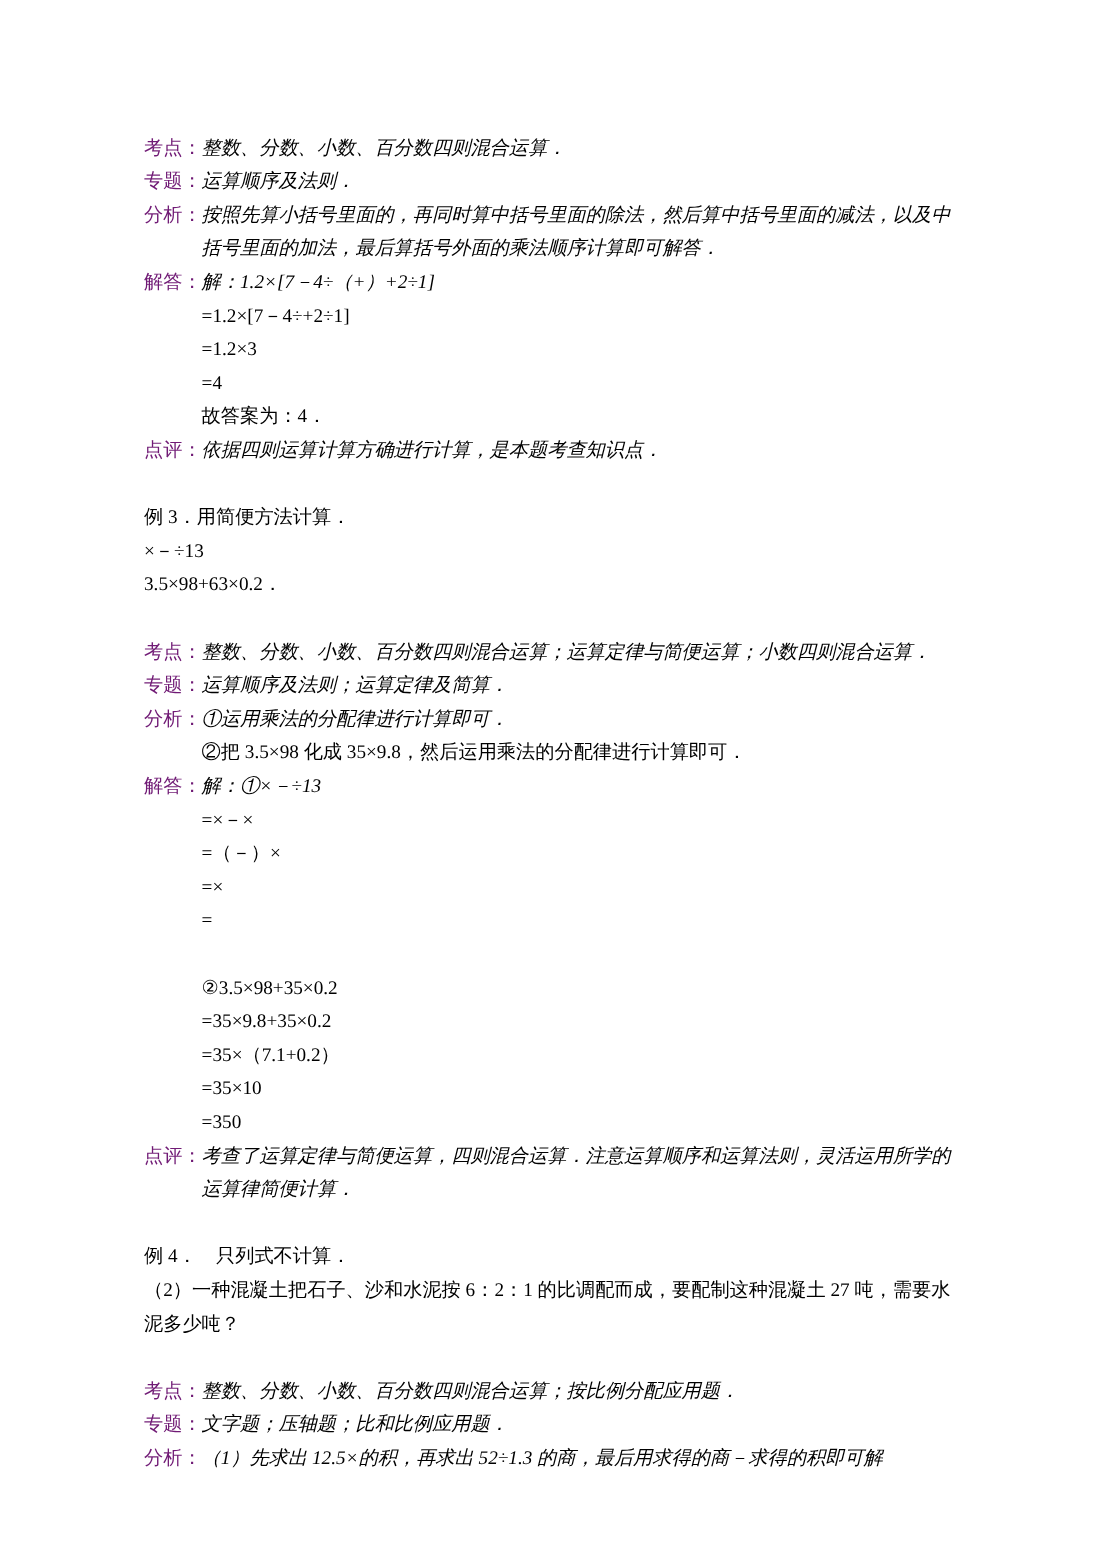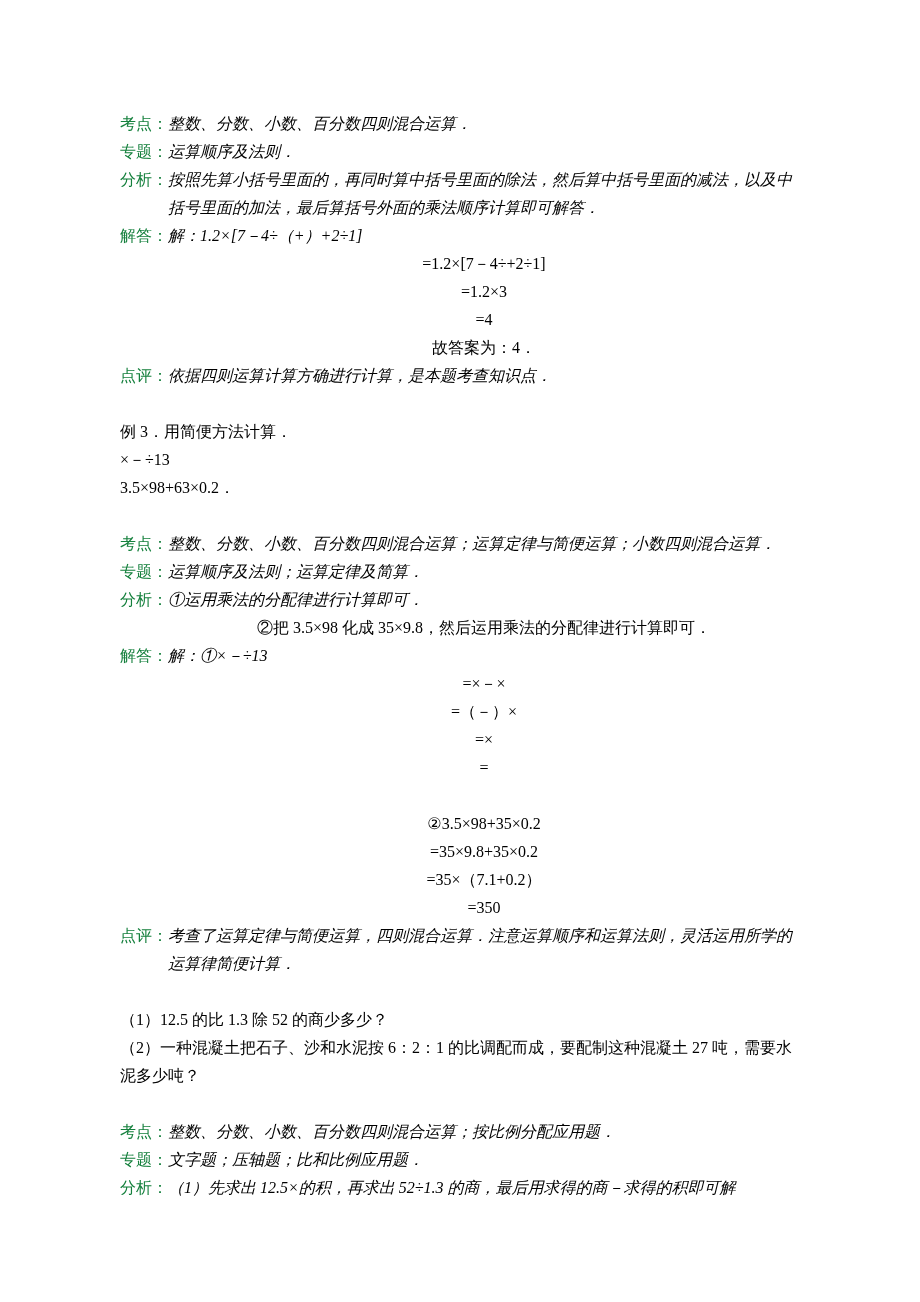--- a/index.html
+++ b/index.html
@@ -15,31 +15,30 @@
     width: 920px;
     min-height: 1302px;
     padding: 110px 120px 60px 120px;
     box-sizing: border-box;
   }
   .row {
     display: flex;
     align-items: flex-start;
   }
   .label {
-    color: #15803d;
+    color: #701a75;
     flex: 0 0 auto;
     white-space: nowrap;
   }
   .content {
     flex: 1 1 auto;
     font-style: italic;
   }
   .indent {
     padding-left: 48px;
-    text-align: center;
   }
   .spacer {
     height: 1.75em;
   }
   .line {
     min-height: 1.75em;
   }
 </style>
 </head>
 <body>
@@ -97,29 +96,30 @@
     <span class="content">解：①×－÷13</span>
   </div>
   <div class="line indent">=×－×</div>
   <div class="line indent">=（－）×</div>
   <div class="line indent">=×</div>
   <div class="line indent">=</div>
   <div class="spacer"></div>
   <div class="line indent">②3.5×98+35×0.2</div>
   <div class="line indent">=35×9.8+35×0.2</div>
   <div class="line indent">=35×（7.1+0.2）</div>
+  <div class="line indent">=35×10</div>
   <div class="line indent">=350</div>
   <div class="row">
     <span class="label">点评：</span>
     <span class="content">考查了运算定律与简便运算，四则混合运算．注意运算顺序和运算法则，灵活运用所学的运算律简便计算．</span>
   </div>
 
   <div class="spacer"></div>
 
-  <div class="line">（1）12.5 的比 1.3 除 52 的商少多少？</div>
+  <div class="line">例 4．　只列式不计算．</div>
   <div class="line">（2）一种混凝土把石子、沙和水泥按 6：2：1 的比调配而成，要配制这种混凝土 27 吨，需要水泥多少吨？</div>
 
   <div class="spacer"></div>
 
   <div class="row">
     <span class="label">考点：</span>
     <span class="content">整数、分数、小数、百分数四则混合运算；按比例分配应用题．</span>
   </div>
   <div class="row">
     <span class="label">专题：</span>

